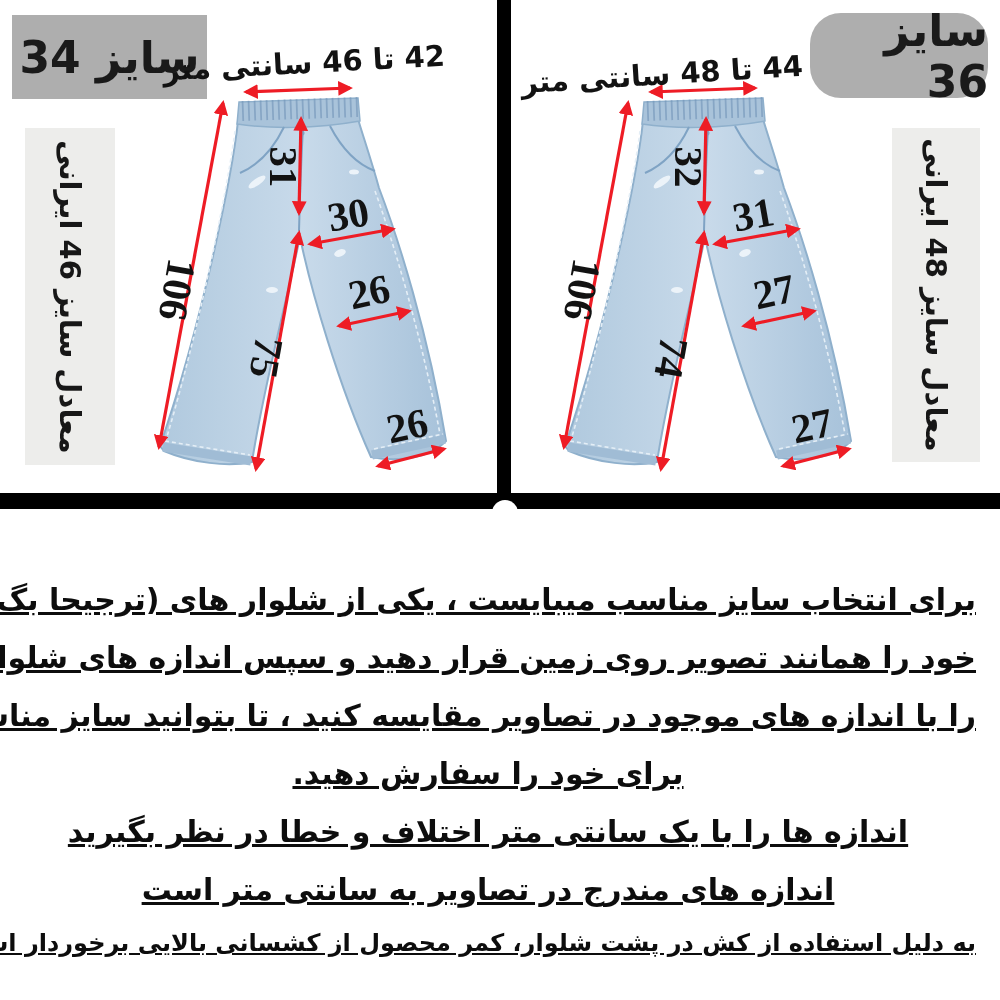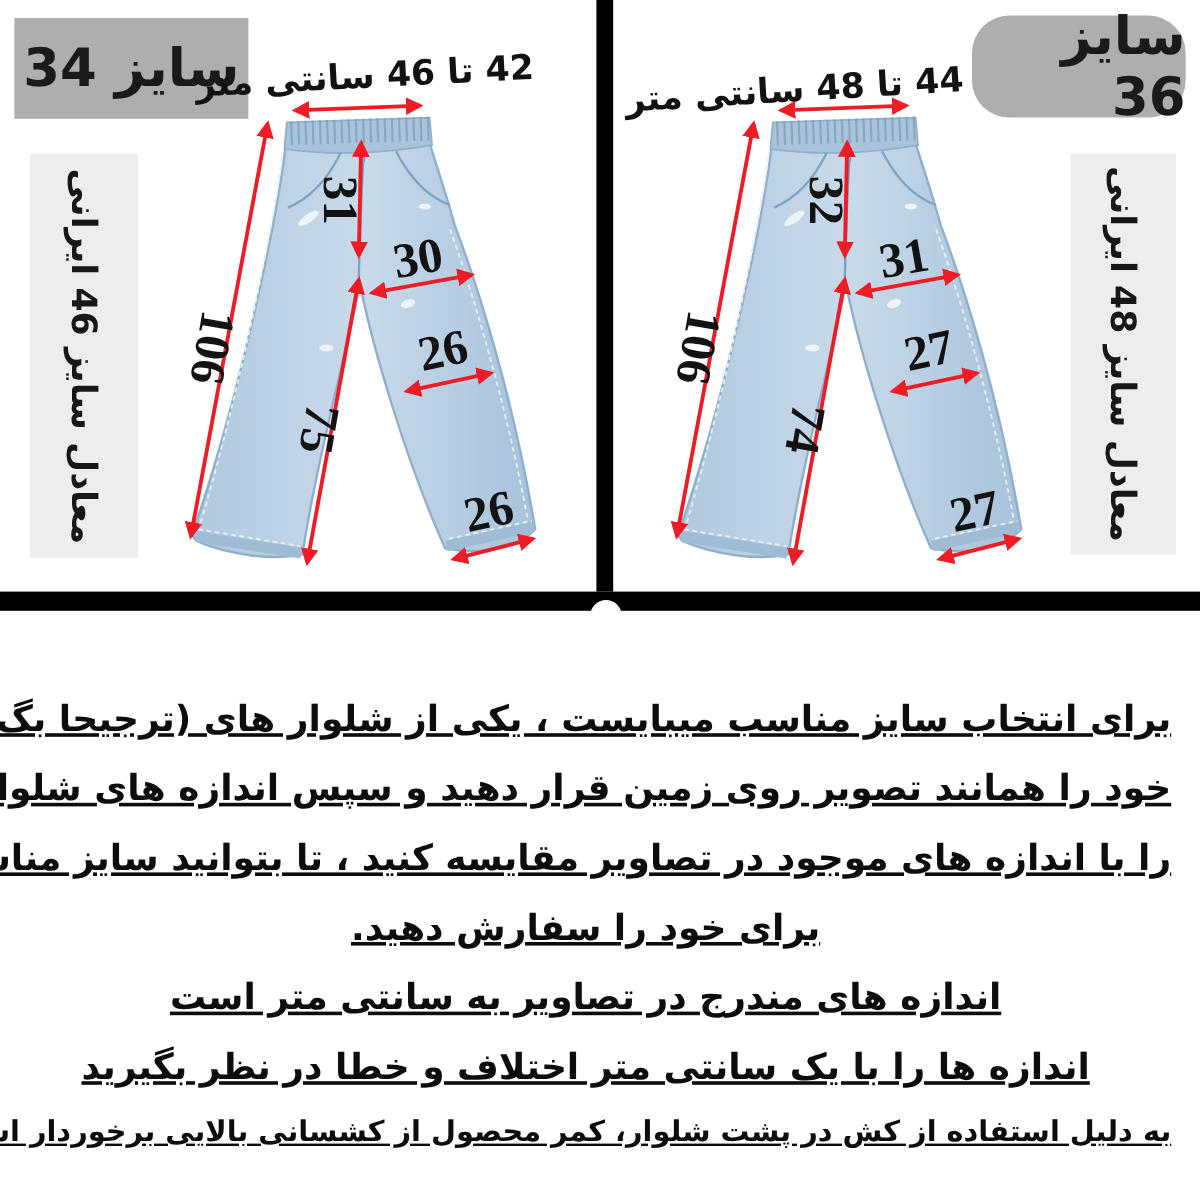--- a/index.html
+++ b/index.html
@@ -141,18 +141,18 @@
 
   <div class="v-divider"></div>
   <div class="h-divider"></div>
   <div class="notch"></div>
 
   <div class="instructions" dir="rtl">
     <div class="txt-line">برای انتخاب سایز مناسب میبایست ، یکی از شلوار های (ترجیحا بگ )</div>
     <div class="txt-line">خود را همانند تصویر روی زمین قرار دهید و سپس اندازه های شلوار خود</div>
     <div class="txt-line">را با اندازه های موجود در تصاویر مقایسه کنید ، تا بتوانید سایز مناسب</div>
     <div class="txt-line">برای خود را سفارش دهید.</div>
+    <div class="txt-line">اندازه ها را با یک سانتی متر اختلاف و خطا در نظر بگیرید</div>
     <div class="txt-line">اندازه های مندرج در تصاویر به سانتی متر است</div>
-    <div class="txt-line">اندازه ها را با یک سانتی متر اختلاف و خطا در نظر بگیرید</div>
     <div class="txt-line small">به دلیل استفاده از کش در پشت شلوار، کمر محصول از کشسانی بالایی برخوردار است</div>
   </div>
 
 </div>
 
 </body></html>

